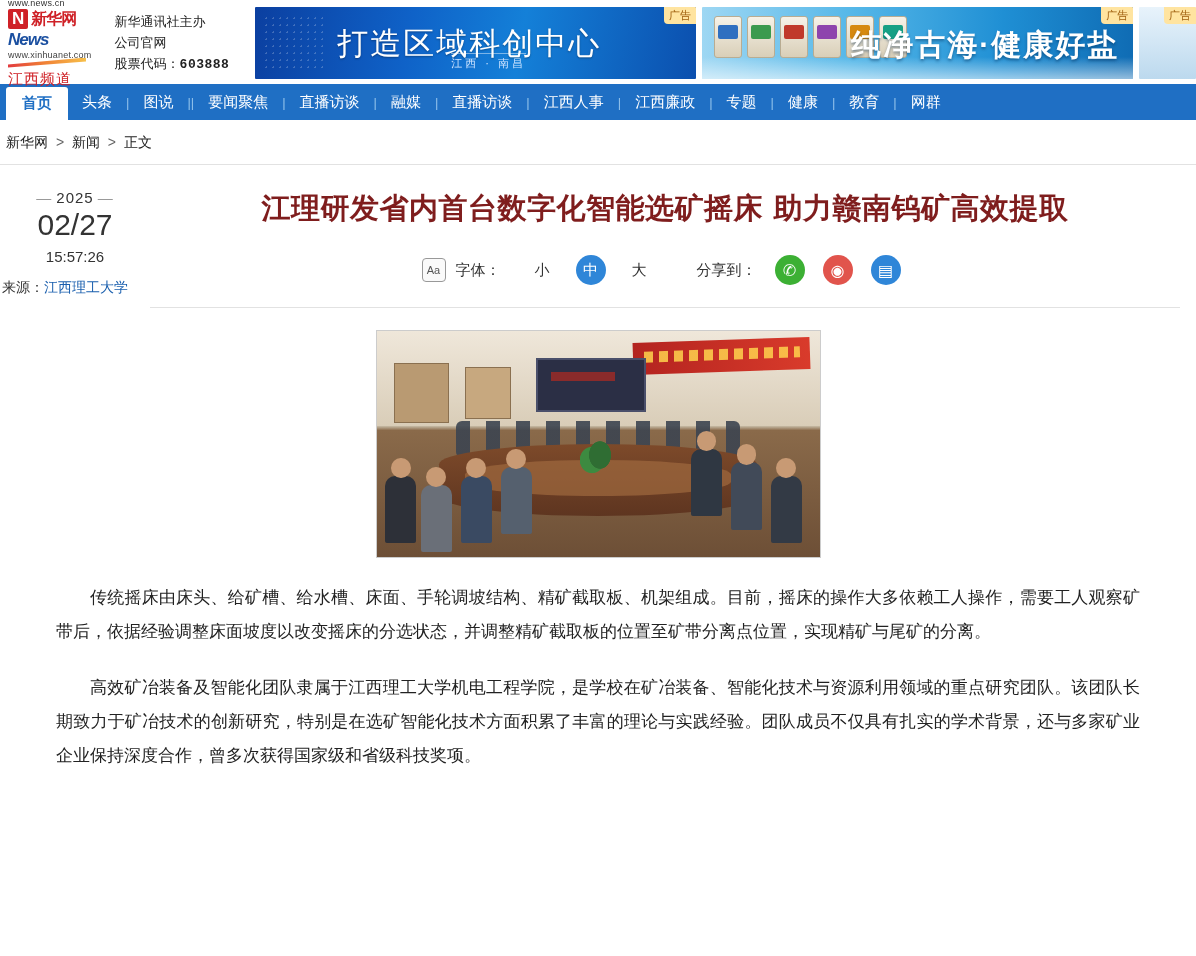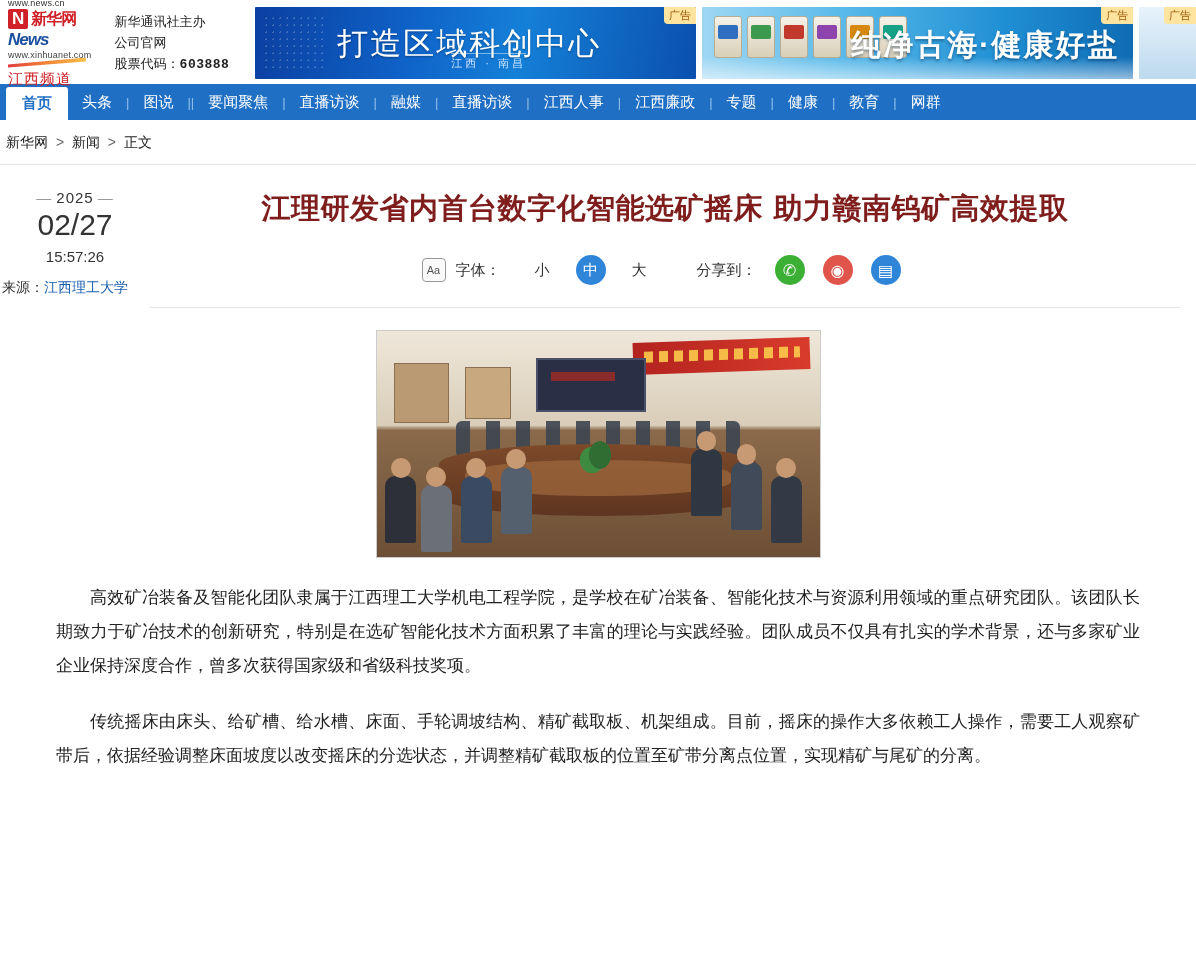--- a/index.html
+++ b/index.html
@@ -305,17 +305,17 @@
         <div class="p l1"></div>
         <div class="p l2"></div>
         <div class="p l3"></div>
         <div class="p l4"></div>
         <div class="p r1"></div>
         <div class="p r2"></div>
         <div class="p r3"></div>
       </div>
     </div>
 
+    <p>传统摇床由床头、给矿槽、给水槽、床面、手轮调坡结构、精矿截取板、机架组成。目前，摇床的操作大多依赖工人操作，需要工人观察矿带后，依据经验调整床面坡度以改变摇床的分选状态，并调整精矿截取板的位置至矿带分离点位置，实现精矿与尾矿的分离。</p>
     <p>高效矿冶装备及智能化团队隶属于江西理工大学机电工程学院，是学校在矿冶装备、智能化技术与资源利用领域的重点研究团队。该团队长期致力于矿冶技术的创新研究，特别是在选矿智能化技术方面积累了丰富的理论与实践经验。团队成员不仅具有扎实的学术背景，还与多家矿业企业保持深度合作，曾多次获得国家级和省级科技奖项。</p>
-    <p>传统摇床由床头、给矿槽、给水槽、床面、手轮调坡结构、精矿截取板、机架组成。目前，摇床的操作大多依赖工人操作，需要工人观察矿带后，依据经验调整床面坡度以改变摇床的分选状态，并调整精矿截取板的位置至矿带分离点位置，实现精矿与尾矿的分离。</p>
   </div>
 
 </div>
 
 </body></html>

